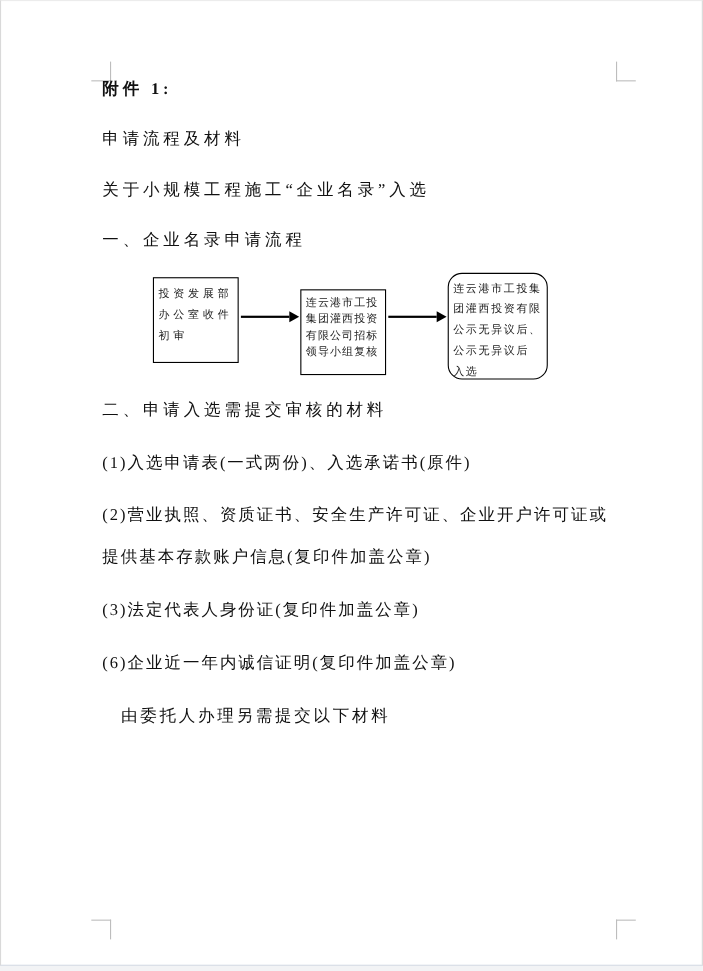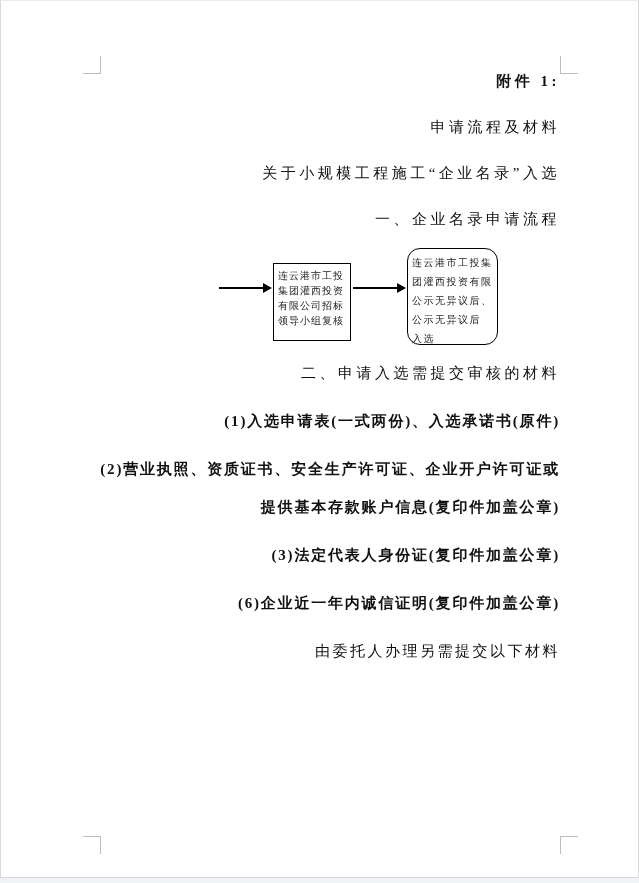--- a/index.html
+++ b/index.html
@@ -30,24 +30,23 @@
 
   .content{
     position:absolute;left:92px;top:61px;width:467px;
   }
   .para{
     margin:0 0 8px 0;
     font-size:15px;
     line-height:38px;
     letter-spacing:3.5px;
     white-space:normal;
-    text-align:right;
   }
   .para.bold{
-    font-weight:bold;
+    font-weight:normal;
     letter-spacing:1.8px;
     margin-bottom:10px;
   }
   .para.item-note{
     text-indent:17px;
     letter-spacing:2.5px;
     margin-bottom:10px;
   }
   .para.h-bold{font-weight:bold;}
   .sec2{margin-bottom:10px;}
@@ -102,20 +101,25 @@
     <p class="para h-bold">附件 1:</p>
 
     <p class="para">申请流程及材料</p>
 
     <p class="para">关于小规模工程施工“企业名录”入选</p>
 
     <p class="para">一、企业名录申请流程</p>
 
     <div class="flowchart">
 
+      <div class="fbox b1">
+        <span>投资发展部</span>
+        <span>办公室收件</span>
+        <span>初审</span>
+      </div>
 
       <div class="arrow a1"></div>
 
       <div class="fbox b2">
         <span>连云港市工投</span>
         <span>集团灌西投资</span>
         <span>有限公司招标</span>
         <span>领导小组复核</span>
       </div>
 

